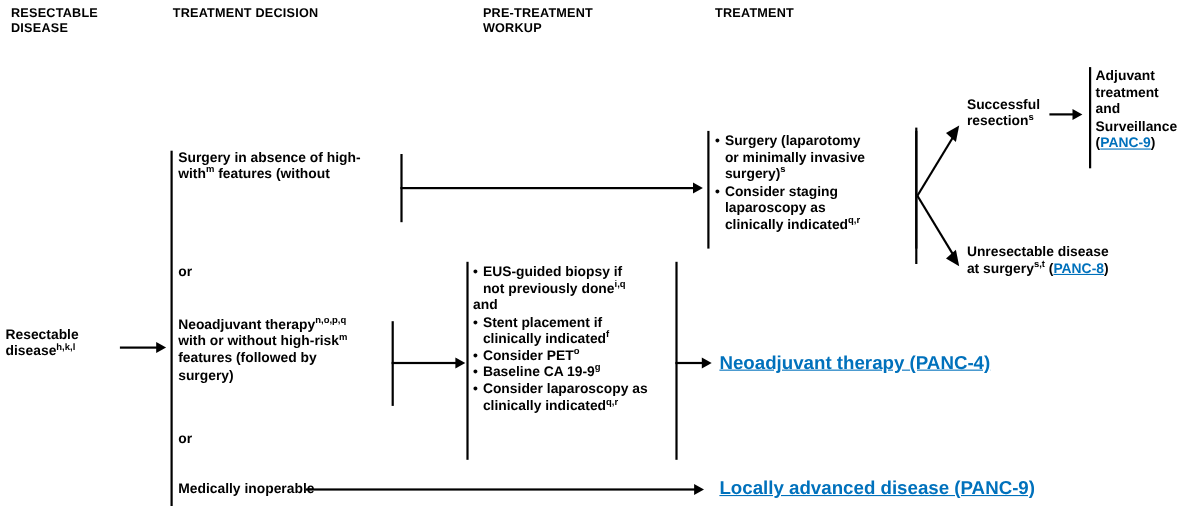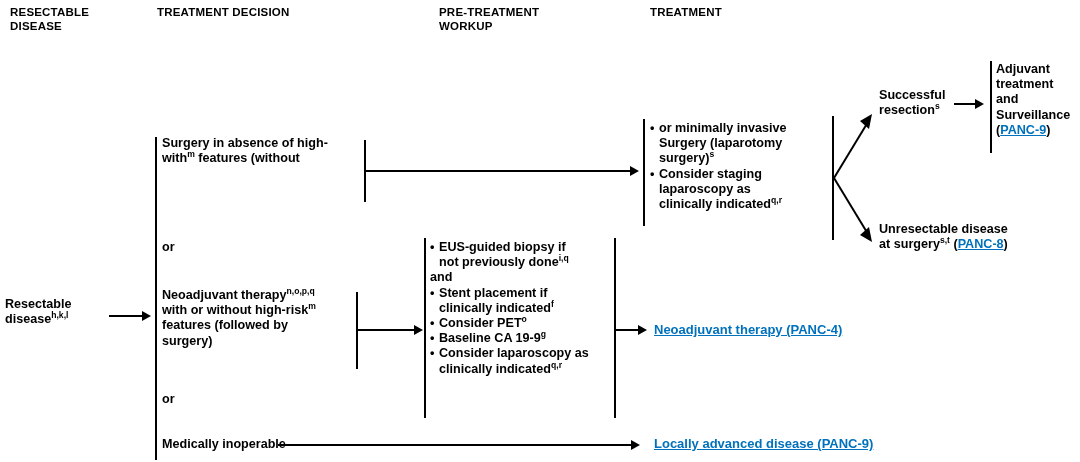--- a/index.html
+++ b/index.html
@@ -61,21 +61,21 @@
   ul.bullets > li.plain { padding-left: 0; }
 
   
   .xlink {
     color: #0071BC;
     text-decoration: underline;
     font-weight: bold;
     cursor: pointer;
   }
   .linkblock {
-    font-size: 13px;
+    font-size: 17px;
     font-weight: bold;
     line-height: 15.2px;
   }
 
   
   .vbar { background: #000000; width: 2px; }
   .hline { background: #000000; height: 2px; }
 
   
   .arrow-r {
@@ -176,22 +176,22 @@
 
 <div class="abs linkblock" style="left:654px; top:436px;">
   <span class="xlink">Locally advanced disease (PANC-9)</span>
 </div>
 
 <div class="abs vbar" style="left:643px; top:119px; height:107px;"></div>
 <div class="abs vbar" style="left:832px; top:119px; height:107px;"></div>
 
 <ul class="abs bullets node" id="surgery-list" style="left:650px; top:121px; width:180px;">
     <li class="bullet">
+      <div>Surgery (laparotomy</div>
       <div>or minimally invasive</div>
-      <div>Surgery (laparotomy</div>
       <div>surgery)<sup>s</sup></div>
     </li>
     <li class="bullet">
       <div>Consider staging</div>
       <div>laparoscopy as</div>
       <div>clinically indicated<sup>q,r</sup></div>
     </li>
   </ul>
 
 <svg class="abs branch" style="left:832px; top:100px;" width="50" height="160">

